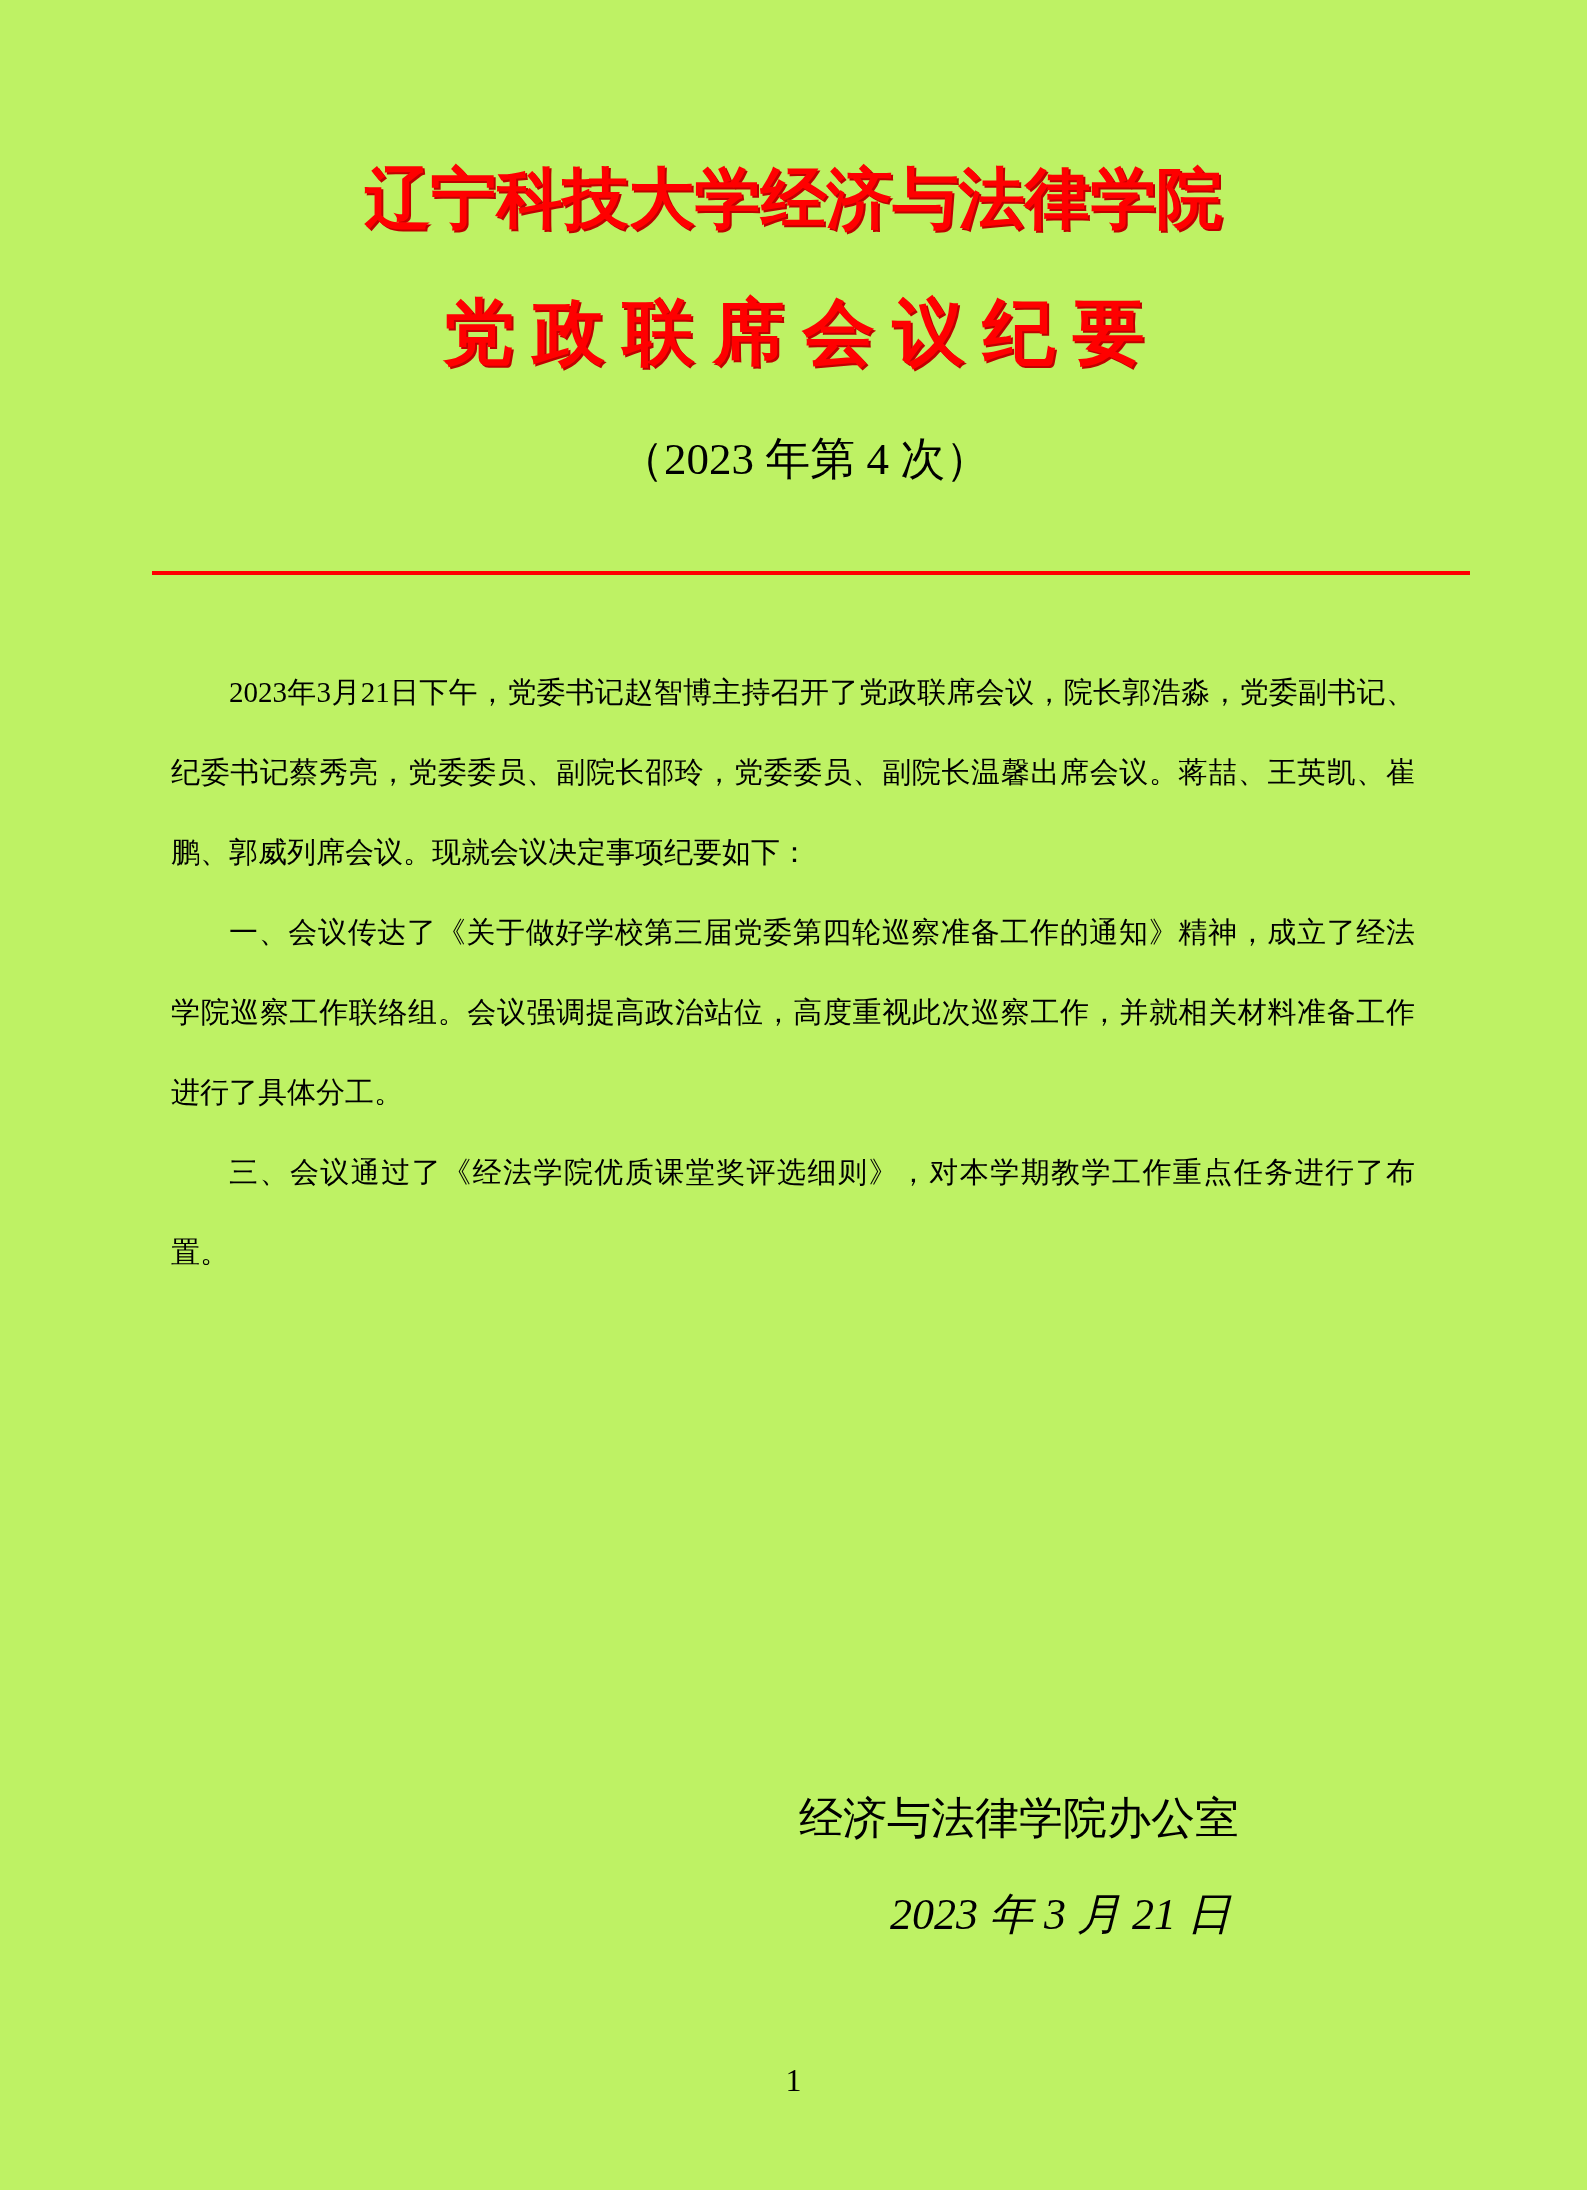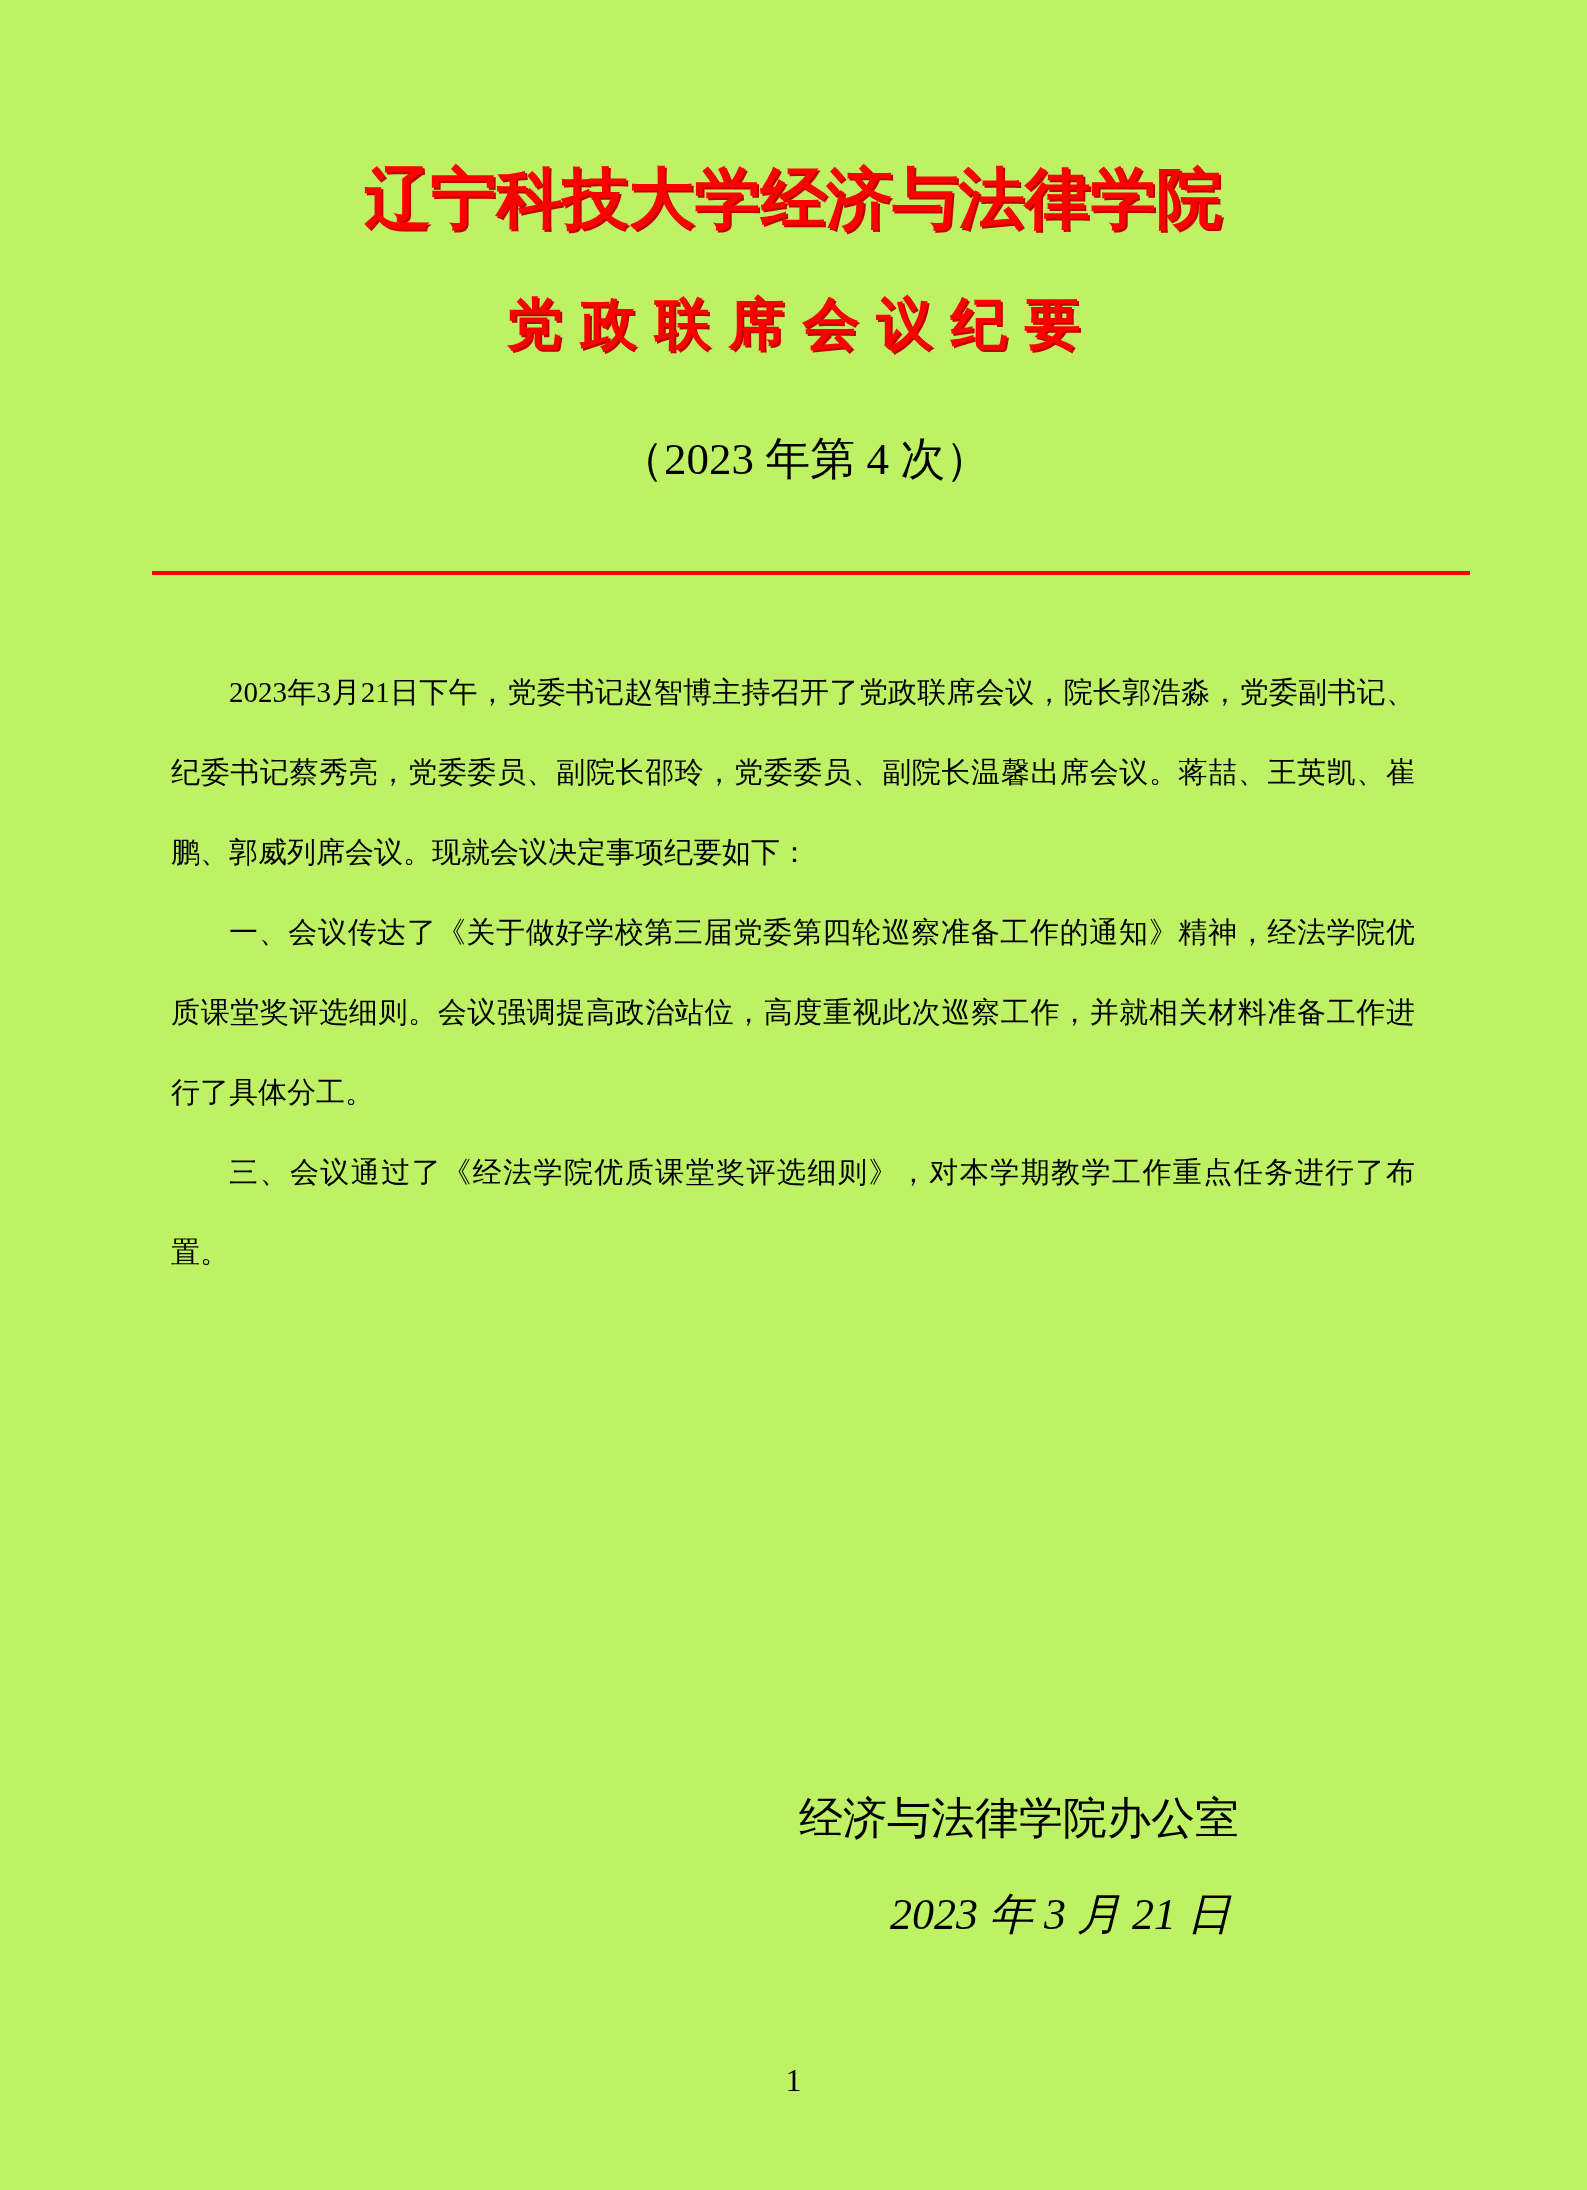--- a/index.html
+++ b/index.html
@@ -30,29 +30,29 @@
     color: #ff0000;
     font-family: "Liberation Sans", sans-serif;
     font-weight: bold;
     font-size: 66px;
     line-height: 100px;
     letter-spacing: 0px;
     text-shadow: 2px 2px 0 #c00000;
   }
   .title2 {
     position: absolute;
-    top: 264px;
+    top: 272px;
     left: 0;
     width: 100%;
     margin: 0;
     text-align: center;
     color: #ff0000;
     font-family: "Liberation Sans", sans-serif;
     font-weight: bold;
-    font-size: 56px;
+    font-size: 72px;
     line-height: 120px;
     letter-spacing: 18px;
     padding-left: 18px;
     box-sizing: border-box;
     text-shadow: 2px 2px 0 #c00000;
   }
   .subtitle {
     position: absolute;
     top: 430px;
     left: 0;
@@ -118,21 +118,21 @@
   <h1 class="title1">辽宁科技大学经济与法律学院</h1>
 
   <h1 class="title2">党政联席会议纪要</h1>
 
   <div class="subtitle">（2023 年第 4 次）</div>
 
   <div class="red-rule"></div>
 
   <div class="body-text">
     <p>2023年3月21日下午，党委书记赵智博主持召开了党政联席会议，院长郭浩淼，党委副书记、纪委书记蔡秀亮，党委委员、副院长邵玲，党委委员、副院长温馨出席会议。蒋喆、王英凯、崔鹏、郭威列席会议。现就会议决定事项纪要如下：</p>
-    <p>一、会议传达了《关于做好学校第三届党委第四轮巡察准备工作的通知》精神，经法学院优质课堂奖评选细则。会议强调提高政治站位，高度重视此次巡察工作，并就相关材料准备工作进行了具体分工。</p>
+    <p>一、会议传达了《关于做好学校第三届党委第四轮巡察准备工作的通知》精神，成立了经法学院巡察工作联络组。会议强调提高政治站位，高度重视此次巡察工作，并就相关材料准备工作进行了具体分工。</p>
     <p>三、会议通过了《经法学院优质课堂奖评选细则》，对本学期教学工作重点任务进行了布置。</p>
   </div>
 
   <div class="signoff">
     <div>经济与法律学院办公室</div>
     <div class="date">2023 年 3 月 21 日</div>
   </div>
 
   <div class="page-number">1</div>
 

